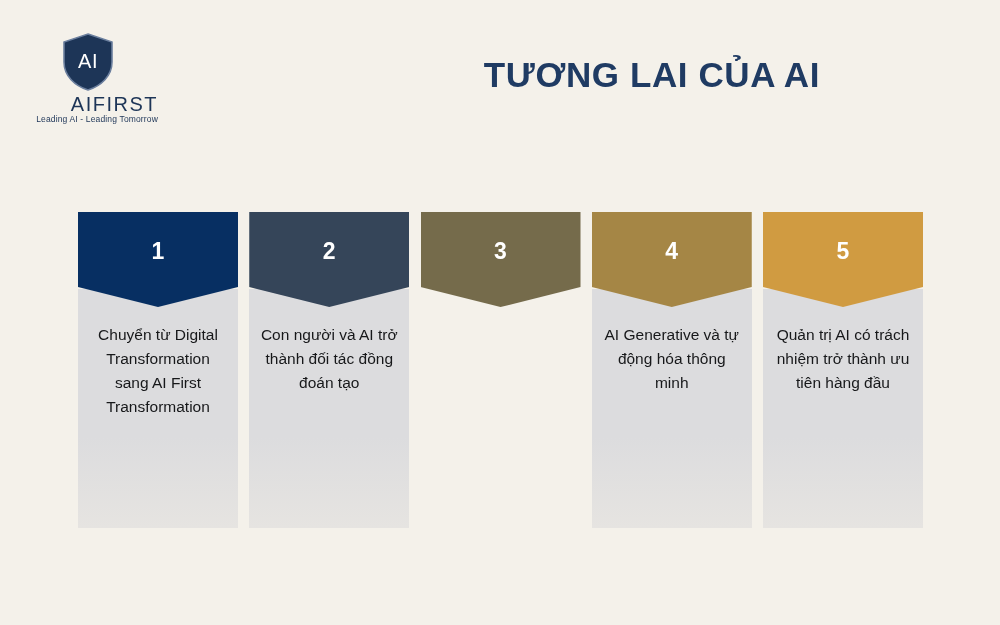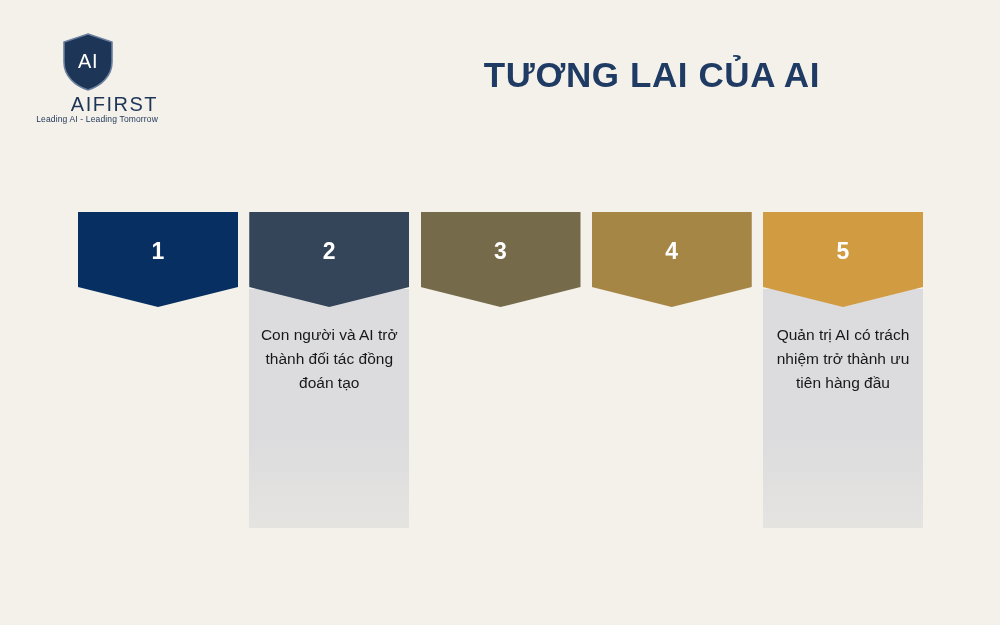--- a/index.html
+++ b/index.html
@@ -126,20 +126,23 @@
 
 <div class="title-block">
   <div class="title-line">TƯƠNG LAI CỦA AI</div>
 </div>
 
 <div class="cards-row">
   <div class="card">
     <div class="card-header" style="background: rgb(7, 47, 98);">
       <span class="card-number">1</span>
     </div>
+    <div class="card-body">
+      <div class="card-text">Chuyển từ Digital Transformation sang AI First Transformation</div>
+    </div>
   </div>
 
   <div class="card">
     <div class="card-header" style="background: rgb(53, 69, 89);">
       <span class="card-number">2</span>
     </div>
     <div class="card-body">
       <div class="card-text">Con người và AI trở thành đối tác đồng đoán tạo</div>
     </div>
   </div>
@@ -147,20 +150,23 @@
   <div class="card">
     <div class="card-header" style="background: rgb(117, 107, 75);">
       <span class="card-number">3</span>
     </div>
   </div>
 
   <div class="card">
     <div class="card-header" style="background: rgb(165, 134, 69);">
       <span class="card-number">4</span>
     </div>
+    <div class="card-body">
+      <div class="card-text">AI Generative và tự động hóa thông minh</div>
+    </div>
   </div>
 
   <div class="card">
     <div class="card-header" style="background: rgb(208, 155, 65);">
       <span class="card-number">5</span>
     </div>
     <div class="card-body">
       <div class="card-text">Quản trị AI có trách nhiệm trở thành ưu tiên hàng đầu</div>
     </div>
   </div>

